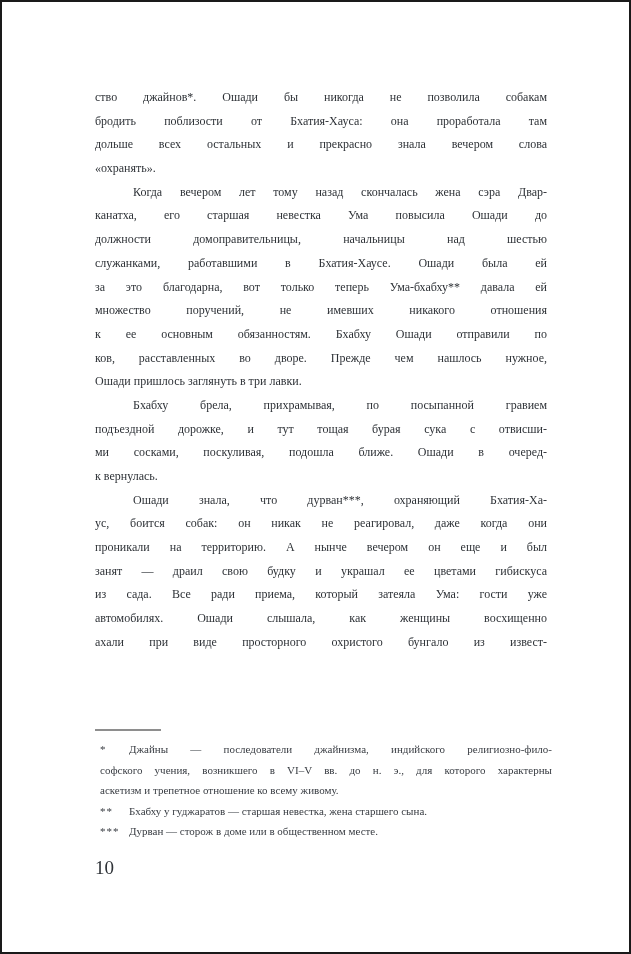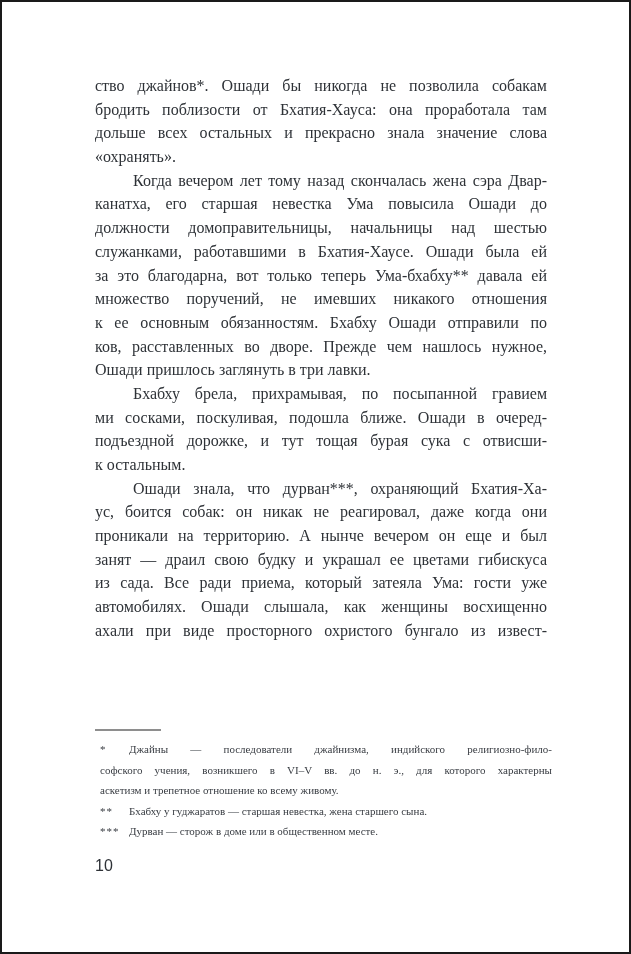--- a/index.html
+++ b/index.html
@@ -13,24 +13,24 @@
     height: 954px;
     box-sizing: border-box;
     background: var(--bg, #ffffff);
     border: 2px solid var(--border, #1a1a1a);
     overflow: hidden;
     font-family: "Liberation Serif", serif;
   }
   .main-text {
     position: absolute;
     left: 93px;
-    top: 72px;
+    top: 84px;
     width: 452px;
     font-family: "Liberation Serif", serif;
-    font-size: 16px;
+    font-size: 12px;
     line-height: 23.7px;
     color: var(--text, #2e3237);
   }
   .line {
     text-align: justify;
     text-align-last: justify;
     height: 23.7px;
     overflow: hidden;
     white-space: nowrap;
   }
@@ -63,52 +63,52 @@
   }
   .fn-marker {
     display: inline-block;
     width: 29px;
     letter-spacing: 1px;
   }
   .page-number {
     position: absolute;
     left: 93px;
     top: 855px;
-    font-family: Liberation Sans, sans-serif;
-    font-size: 16px;
+    font-family: Liberation Serif, serif;
+    font-size: 19px;
     color: var(--text, #2e3237);
   }
 </style>
 </head>
 <body>
 
 <div class="page">
   <div class="main-text">
       <div>
         <div class="line">ство джайнов*. Ошади бы никогда не позволила собакам</div>
         <div class="line">бродить поблизости от Бхатия-Хауса: она проработала там</div>
-        <div class="line">дольше всех остальных и прекрасно знала значение слова</div>
+        <div class="line">дольше всех остальных и прекрасно знала вечером слова</div>
         <div class="line last">«охранять».</div>
       </div>
       <div>
         <div class="line indent">Когда вечером лет тому назад скончалась жена сэра Двар-</div>
         <div class="line">канатха, его старшая невестка Ума повысила Ошади до</div>
         <div class="line">должности домоправительницы, начальницы над шестью</div>
         <div class="line">служанками, работавшими в Бхатия-Хаусе. Ошади была ей</div>
         <div class="line">за это благодарна, вот только теперь Ума-бхабху** давала ей</div>
         <div class="line">множество поручений, не имевших никакого отношения</div>
         <div class="line">к ее основным обязанностям. Бхабху Ошади отправили по</div>
         <div class="line">ков, расставленных во дворе. Прежде чем нашлось нужное,</div>
         <div class="line last">Ошади пришлось заглянуть в три лавки.</div>
       </div>
       <div>
         <div class="line indent">Бхабху брела, прихрамывая, по посыпанной гравием</div>
+        <div class="line">подъездной дорожке, и тут тощая бурая сука с отвисши-</div>
         <div class="line">ми сосками, поскуливая, подошла ближе. Ошади в очеред-</div>
-        <div class="line">подъездной дорожке, и тут тощая бурая сука с отвисши-</div>
-        <div class="line last">к остальным.</div>
+        <div class="line last">к вернулась.</div>
       </div>
       <div>
         <div class="line indent">Ошади знала, что дурван***, охраняющий Бхатия-Ха-</div>
         <div class="line">ус, боится собак: он никак не реагировал, даже когда они</div>
         <div class="line">проникали на территорию. А нынче вечером он еще и был</div>
         <div class="line">занят — драил свою будку и украшал ее цветами гибискуса</div>
         <div class="line">из сада. Все ради приема, который затеяла Ума: гости уже</div>
         <div class="line">автомобилях. Ошади слышала, как женщины восхищенно</div>
         <div class="line">ахали при виде просторного охристого бунгало из извест-</div>
       </div>

